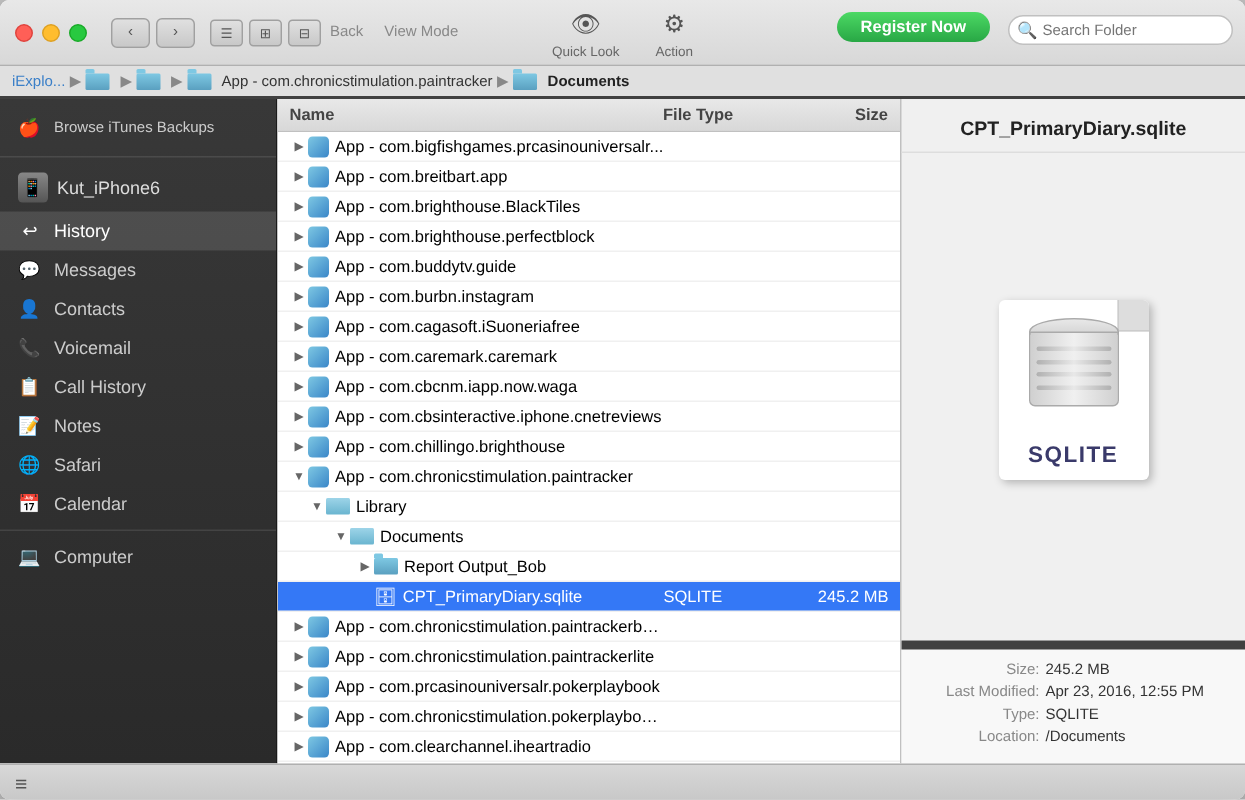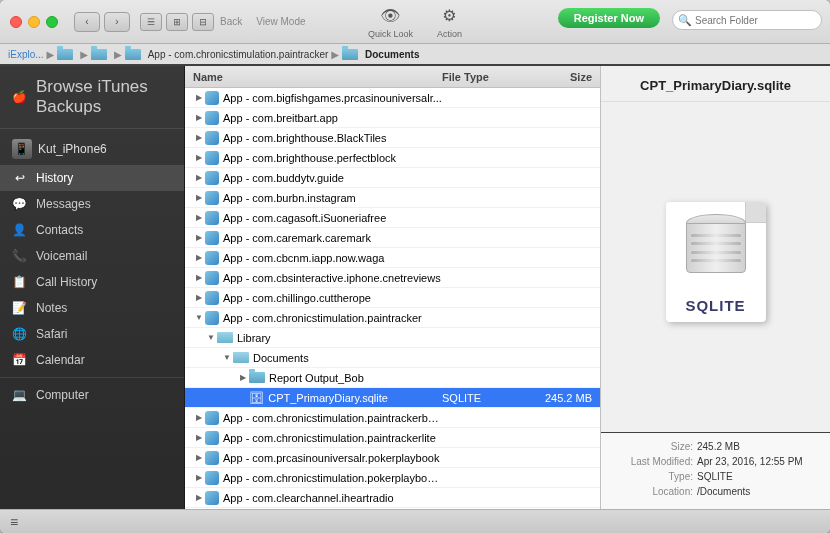--- a/index.html
+++ b/index.html
@@ -393,21 +393,21 @@
       bottom: 8px;
       left: 0; right: 0;
       text-align: center;
       font-size: 15px;
       font-weight: 700;
       color: #3a3a6a;
       letter-spacing: 1px;
     }
     .preview-meta {
       padding: 8px 12px;
-      border-top: 1px solid #404040;
+      border-top: 6px solid #404040;
       background: #f8f8f8;
     }
     .meta-row {
       display: flex;
       gap: 4px;
       margin-bottom: 4px;
       font-size: 10px;
     }
     .meta-label {
       color: #888;
@@ -503,21 +503,21 @@
       <span style="font-size:10px;">Documents</span>
     </div>
   </div>
 
   <div class="main-area">
 
     <div class="sidebar">
       <div class="sidebar-section">
         <div class="sidebar-item">
           <div class="sidebar-icon">🍎</div>
-          <span style="font-size:17px;">Browse iTunes Backups</span>
+          <span style="font-size:10px;">Browse iTunes Backups</span>
         </div>
       </div>
       <div class="sidebar-divider"></div>
       <div class="device-header">
         <div class="device-icon">📱</div>
         <span class="device-name">Kut_iPhone6</span>
       </div>
 
       <div class="sidebar-item active">
         <div class="sidebar-icon">↩</div>
@@ -664,21 +664,21 @@
           <div class="file-name">App - com.cbsinteractive.iphone.cnetreviews</div>
           <div class="file-type"></div>
           <div class="file-size"></div>
         </div>
 
         <div class="file-row">
           <div class="file-indent" style="display:flex;align-items:center;">
             <span class="expand-arrow">▶</span>
             <div class="app-icon-sm"></div>
           </div>
-          <div class="file-name">App - com.chillingo.cuttherope</div>
+          <div class="file-name">App - com.chillingo.brighthouse</div>
           <div class="file-type"></div>
           <div class="file-size"></div>
         </div>
 
         <div class="file-row">
           <div class="file-indent" style="display:flex;align-items:center;">
             <span class="expand-arrow">▼</span>
             <div class="app-icon-sm"></div>
           </div>
           <div class="file-name">App - com.chronicstimulation.paintracker</div>

